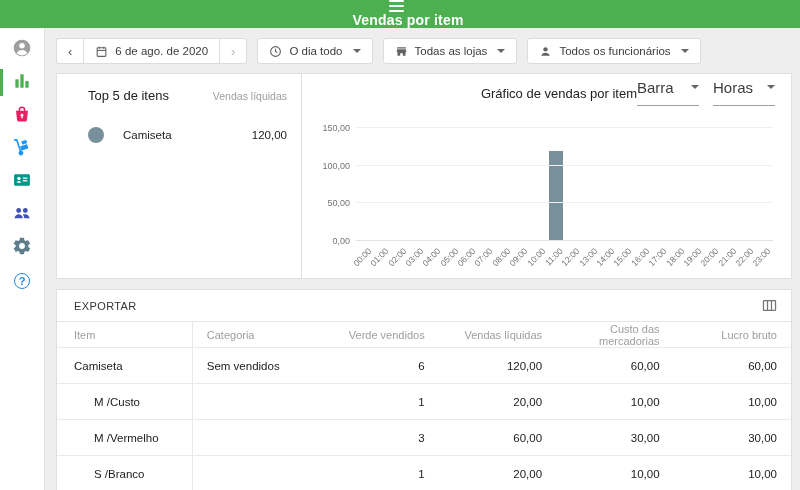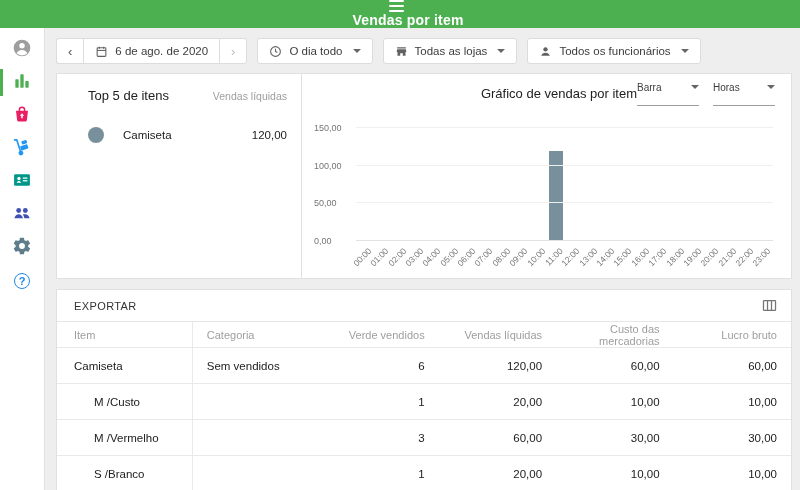--- a/index.html
+++ b/index.html
@@ -53,28 +53,28 @@
   .top5-colhead { font-size:10.5px; color:#9e9e9e; }
   .top5-item { display:flex; align-items:center; margin-top:24px; cursor:default; }
   .dot { width:16px; height:16px; border-radius:50%; background:#78909c; }
   .top5-name { font-size:11.5px; color:#212121; margin-left:19px; flex:1; }
   .top5-value { font-size:11.5px; color:#212121; }
 
   .chartpanel { flex:1; padding:12px 14px 0 14px; }
   .chart-head { display:flex; justify-content:flex-end; height:20px; }
   .chart-title { font-size:13px; color:#212121; }
   .selects { display:flex; gap:14px; margin-right:2px; }
-  .select { width:62px; font-size:10px; color:#3c3c3c; border-bottom:1px solid #9e9e9e;
+  .select { width:62px; font-size:15px; color:#3c3c3c; border-bottom:1px solid #9e9e9e;
     padding-bottom:17px; display:flex; justify-content:space-between; align-items:center;
     cursor:pointer; }
 
   .plot { position:relative; height:113px; margin:22px 4px 0 40px; }
   .gridline { position:absolute; left:0; right:0; height:1px; background:#efefef; }
   .gridline.zero { background:#e2e2e2; }
-  .ylab { position:absolute; left:-42px; width:36px; 
+  .ylab { position:absolute; left:-42px; width:36px; text-align:right;
     font-size:9px; color:#757575; transform:translateY(-50%); }
   .bars { position:absolute; left:0; right:0; top:0; bottom:0; display:flex;
     align-items:flex-end; }
   .slot { flex:1; display:flex; justify-content:center; align-items:flex-end; height:100%; }
   .bar { width:14px; background:#78909c; }
   .xlabels { display:flex; margin:1px 4px 0 40px; height:27px; }
   .xslot { flex:1; position:relative; }
   .xslot span { position:absolute; top:4px; right:42%; transform:rotate(-45deg);
     transform-origin:100% 0; font-size:8.5px; color:#757575; white-space:nowrap; }
 

